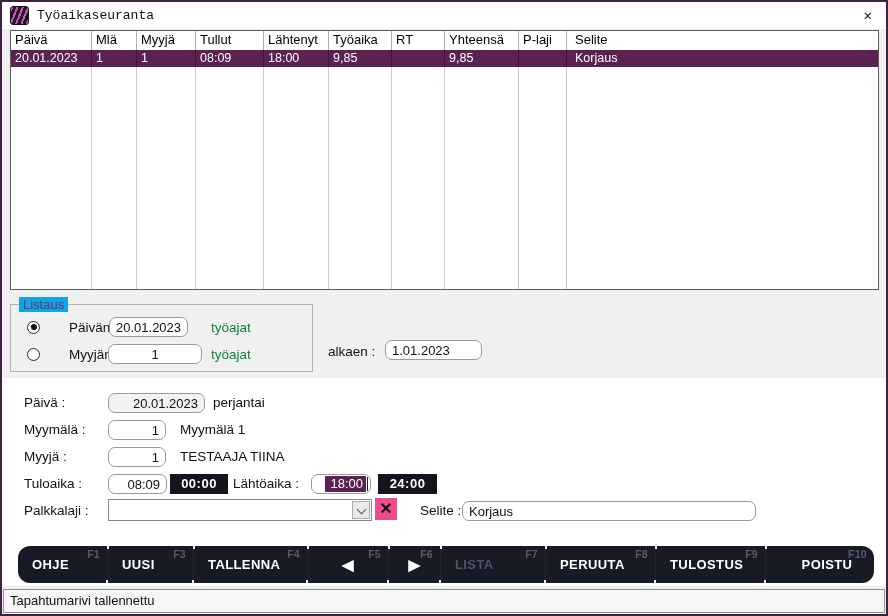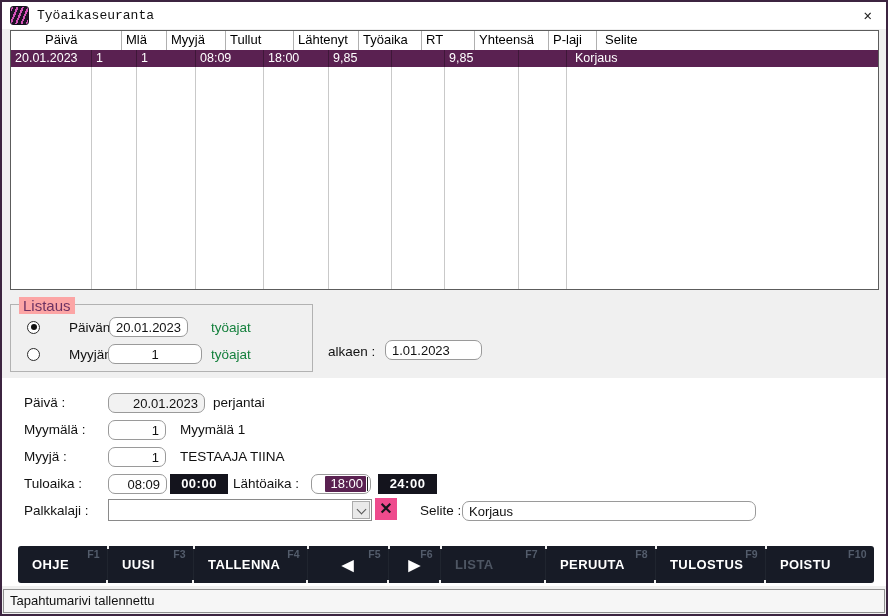--- a/index.html
+++ b/index.html
@@ -23,40 +23,40 @@
   }
   .title-text { font-size:13px; color:#111; }
   .close-btn { margin-left:auto; font-size:14px; color:#222; padding:0 6px; cursor:default; }
 
   
   .grid {
     position:absolute; left:8px; top:28px; width:869px; height:260px;
     background:#fff; border:1px solid #5c5c5c; display:flex; flex-direction:column;
   }
   .grid-row { display:flex; width:100%; }
-  .grid-head { height:19px;padding-left:30px; }
+  .grid-head { height:19px; }
   .grid-data { height:17px; background:#5a2151; color:#fff; }
   .grid-fill { flex:1; }
   .cell { height:100%; font-size:13px; line-height:18px; white-space:nowrap; overflow:hidden; padding:0 4px; }
   .grid-head .cell { border-right:1px solid #b0b0b0; color:#000; }
   .grid-fill .cell { border-right:1px solid #c9c9c9; }
   .grid-data .cell { border-right:1px solid rgba(0,0,0,.3); font-size:12.5px; line-height:17px; }
   .cell:last-child { border-right:none !important; }
   .c0{width:81px;} .c1{width:45px;} .c2{width:59px;} .c3{width:68px;} .c4{width:65px;}
   .c5{width:63px;} .c6{width:53px;} .c7{width:74px;} .c8{width:48px;} .c9{flex:1; padding-left:8px;}
   .al-r{text-align:left;} .al-l{text-align:left;}
 
   
   .groupbox {
     position:absolute; left:8px; top:302px; width:303px; height:68px;
     border:1px solid #b2b2b2;
   }
   .group-label {
     position:absolute; top:-8px; left:8px; padding:0 4px;
-    background:#fca5a5; color:#6e3263; font-size:15px;
+    background:#0ea5e9; color:#6e3263; font-size:13px;
   }
   .g-row { position:absolute; left:0; right:0; height:20px; display:flex; align-items:center; }
   .g-row1 { top:12px; } .g-row2 { top:39px; }
   .radio {
     width:13px; height:13px; border:1.5px solid #2b2b2b; border-radius:50%;
     background:#fff; margin-left:16px; position:relative; flex:0 0 13px;
   }
   .radio.sel::after {
     content:""; position:absolute; left:50%; top:50%; width:6px; height:6px;
     transform:translate(-50%,-50%); background:#111; border-radius:50%;
@@ -115,37 +115,37 @@
   }
   .clear-btn {
     position:absolute; left:373px; top:120px; width:22px; height:22px;
     background:#ee4b8d; color:#15151b; font-weight:700; font-size:16px;
     display:flex; align-items:center; justify-content:center; line-height:1;
   }
 
   
   .toolbar {
     position:absolute; left:16px; top:544px; width:856px; height:37px;
-    background:#171b26; display:flex; border-radius:3px;
+    background:#171b26; display:flex; border-radius:12px;
   }
   .tbtn {
     position:relative; height:100%; display:flex; align-items:center;
     color:#fff; font-weight:700; font-size:13px; letter-spacing:.4px; padding-left:14px;
   }
   .tbtn.arrow { justify-content:center; padding-left:0; font-size:15px; }
   .tbtn.disabled { color:#4e5663; }
   .fkey {
     position:absolute; top:2px; right:7px; font-size:10.5px; font-weight:600;
     color:#535c6b; letter-spacing:.3px;
   }
   .tbtn + .tbtn::before { content:""; position:absolute; left:-1px; top:0; width:2px; height:3px; background:#f0f0f0; }
   .tbtn + .tbtn { border-left:1px solid #20252f; }
   .tbtn + .tbtn .notch-b { position:absolute; left:-2px; bottom:0; width:2px; height:3px; background:#f0f0f0; }
   .b0{width:89px;} .b1{width:86px;} .b2{width:114px;} .b3{width:81px;} .b4{width:52px;}
-  .b5{width:105px;} .b6{width:110px;} .b7{width:110px;} .b8{width:109px;}
+  .b5{width:105px;} .b6{width:110px;} .b7{width:110px;} .b8{width:109px;justify-content:center;}
 
   
   .statusbar {
     position:absolute; left:1px; right:1px; bottom:1px; height:24px;
     background:#f6f6f6; border:1px solid #8f8f8f;
     font-size:13px; color:#111; line-height:22px; padding-left:6px;
   }
 </style>
 </head>
 <body>

